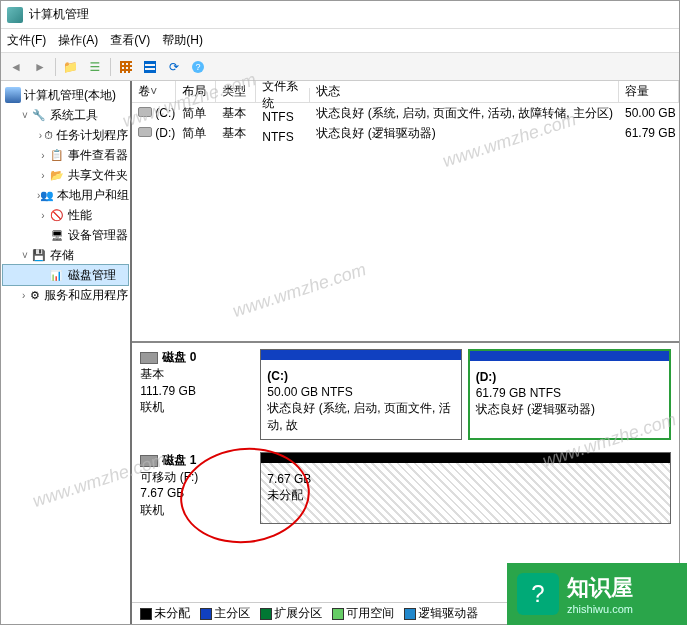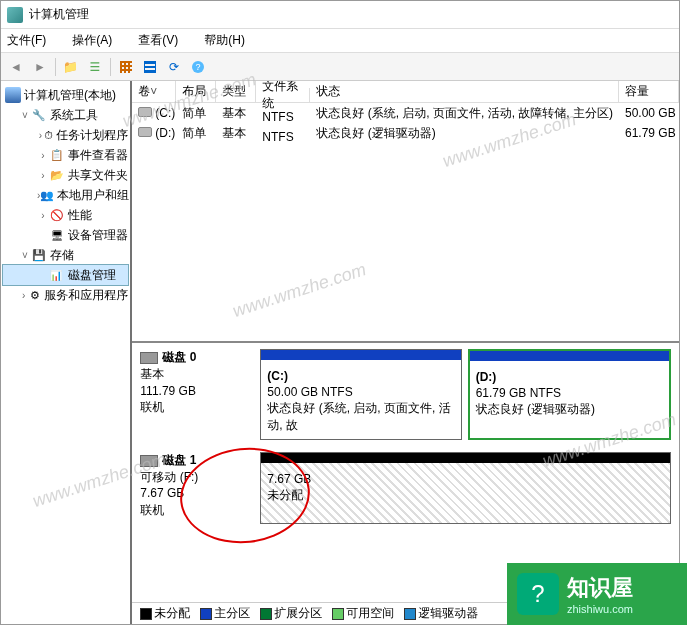--- a/index.html
+++ b/index.html
@@ -1,21 +1,21 @@
 <!DOCTYPE html>
 <html><head>
 <meta charset="utf-8">
 <style>
 * { box-sizing: border-box; margin: 0; padding: 0; font-family: "Microsoft YaHei", "SimSun", sans-serif; }
 body { width: 687px; height: 635px; background: #fff; position: relative; overflow: hidden; }
 .window { width: 680px; height: 625px; border: 1px solid #999; background: #fff; position: relative; }
 .titlebar { height: 28px; display: flex; align-items: center; padding: 0 6px; border-bottom: 1px solid #ddd; }
 .titlebar .icon { width: 16px; height: 16px; background: linear-gradient(135deg,#6bb,#388); border-radius: 2px; margin-right: 6px; }
 .titlebar .title { font-size: 12px; }
-.menubar { height: 24px; display: flex; align-items: center; padding: 0 6px; gap: 26px; font-size: 12px; border-bottom: 1px solid #ddd; }
+.menubar { height: 24px; display: flex; align-items: center; padding: 0 6px; gap: 12px; font-size: 12px; border-bottom: 1px solid #ddd; }
 .menubar span { cursor: default; }
 .toolbar { height: 28px; display: flex; align-items: center; padding: 0 4px; gap: 2px; border-bottom: 1px solid #ccc; background: #f5f5f5; }
 .tbtn { width: 22px; height: 22px; border: 1px solid transparent; display: flex; align-items: center; justify-content: center; font-size: 12px; cursor: default; }
 .tsep { width: 1px; height: 18px; background: #ccc; margin: 0 2px; }
 .icon-back::before { content: "◄"; color: #888; }
 .icon-fwd::before { content: "►"; color: #888; }
 .icon-folder::before { content: "📁"; font-size: 12px; }
 .icon-props::before { content: "☰"; color: #5a5; }
 .icon-grid { width: 12px; height: 12px; background: repeating-linear-gradient(#c60 0 2px, transparent 2px 4px), repeating-linear-gradient(90deg,#c60 0 2px, transparent 2px 4px); }
 .icon-list { width: 12px; height: 12px; background: repeating-linear-gradient(#06c 0 2px, transparent 2px 4px); border: 1px solid #06c; }

